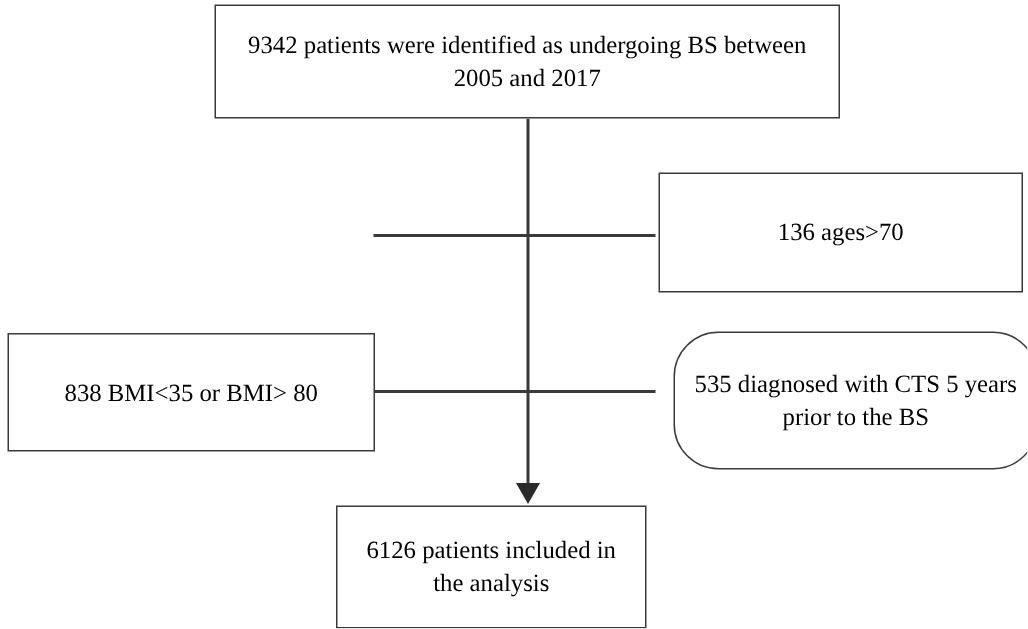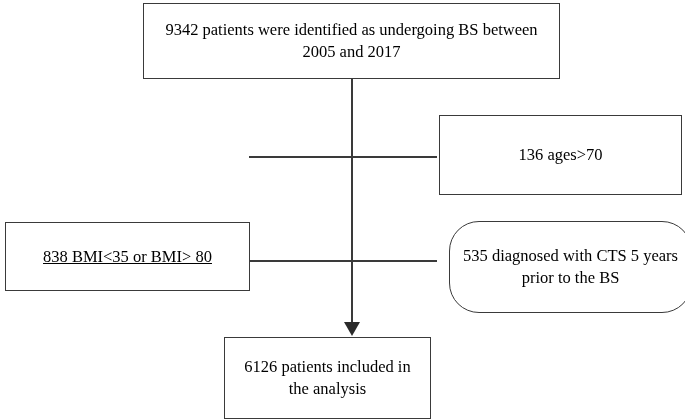--- a/index.html
+++ b/index.html
@@ -34,21 +34,21 @@
     z-index: 3;
   }
   .node-text {
     display: block;
     width: 100%;
   }
   
   #node-top      { left: 143px; top: 3px;   width: 417px; height: 76px; }
   #node-excl-1   { left: 5px;   top: 116px; width: 245px; height: 80px; }
   #node-excl-2   { left: 439px; top: 115px; width: 243px; height: 80px; }
-  #node-excl-3   { left: 5px;   top: 222px; width: 245px; height: 69px; text-decoration: underline; }
+  #node-excl-3   { left: 5px;   top: 222px; width: 245px; height: 79px; }
   #node-excl-4   { left: 449px; top: 221px; width: 243px; height: 92px; border-radius: 30px; }
   #node-bottom   { left: 224px; top: 337px; width: 207px; height: 82px; }
 
   
   .spine {
     position: absolute;
     left: 351px;
     top: 79px;
     width: 2px;
     height: 247px;

